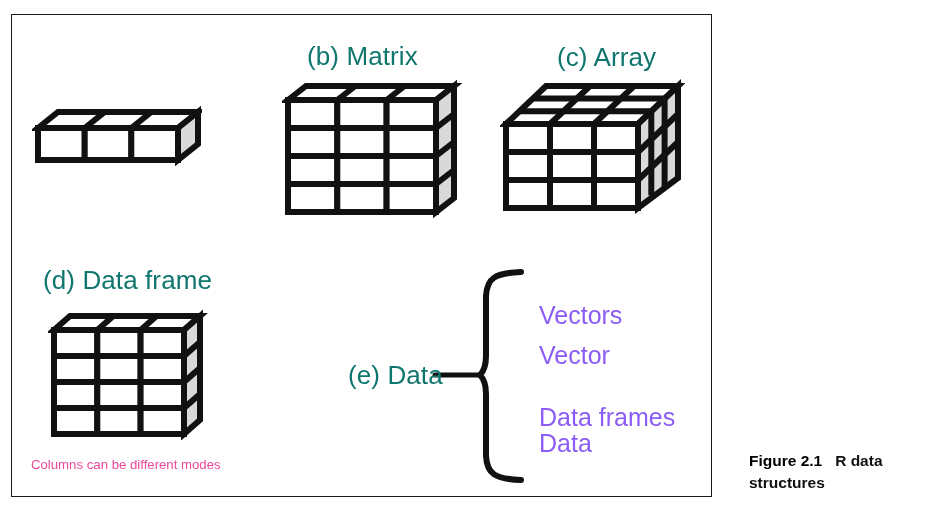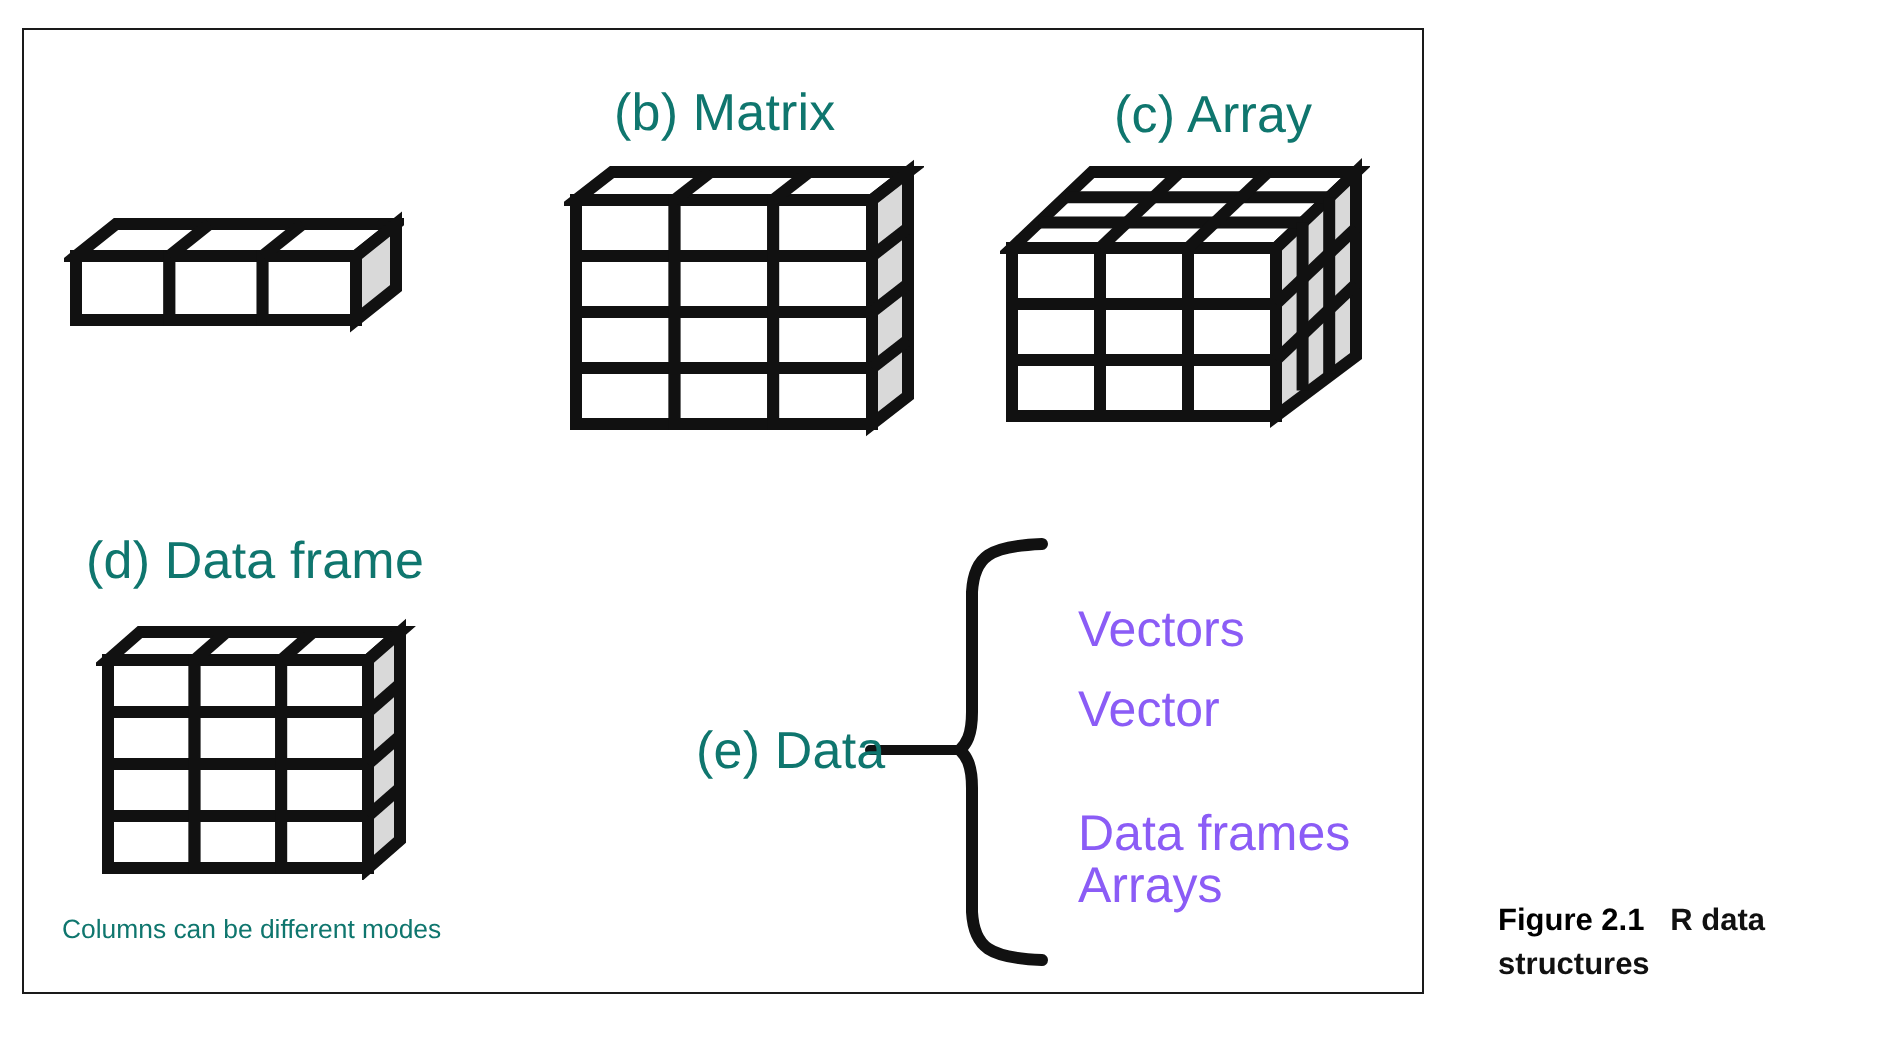--- a/index.html
+++ b/index.html
@@ -45,21 +45,21 @@
     font-size: 25px;
     font-weight: 400;
     color: #8b5cf6;
     white-space: nowrap;
     line-height: 1;
   }
   .small-caption {
     position: absolute;
     font-size: 13.2px;
     font-weight: 400;
-    color: #0f766e;
+    color: #ec4899;
     white-space: nowrap;
     line-height: 1;
   }
   .fig-caption {
     position: absolute;
     left: 749px;
     top: 450px;
     width: 180px;
     font-size: 15.5px;
     font-weight: bold;
@@ -213,19 +213,19 @@
   <div class="label" style="left:307px; top:43px;">(b) Matrix</div>
   <div class="label" style="left:557px; top:44px;">(c) Array</div>
   <div class="label" style="left:43px;  top:267px;">(d) Data frame</div>
   <div class="label" style="left:348px; top:362px;">(e) Data</div>
 
   <div class="small-caption" style="left:31px; top:458px;">Columns can be different modes</div>
 
   <div class="list-text" style="left:539px; top:303px;">Vectors</div>
   <div class="list-text" style="left:539px; top:343px;">Vector</div>
   <div class="list-text" style="left:539px; top:388px;margin-top:17px;">Data frames</div>
-  <div class="list-text" style="left:539px; top:431px;">Arrays</div>
+  <div class="list-text" style="left:539px; top:431px;">Data</div>
 
   <div class="fig-caption">
     <span class="fignum">Figure 2.1</span><span>&nbsp;&nbsp;&nbsp;</span><span class="figtext">R data structures</span>
   </div>
 
 </div>
 
 </body></html>

